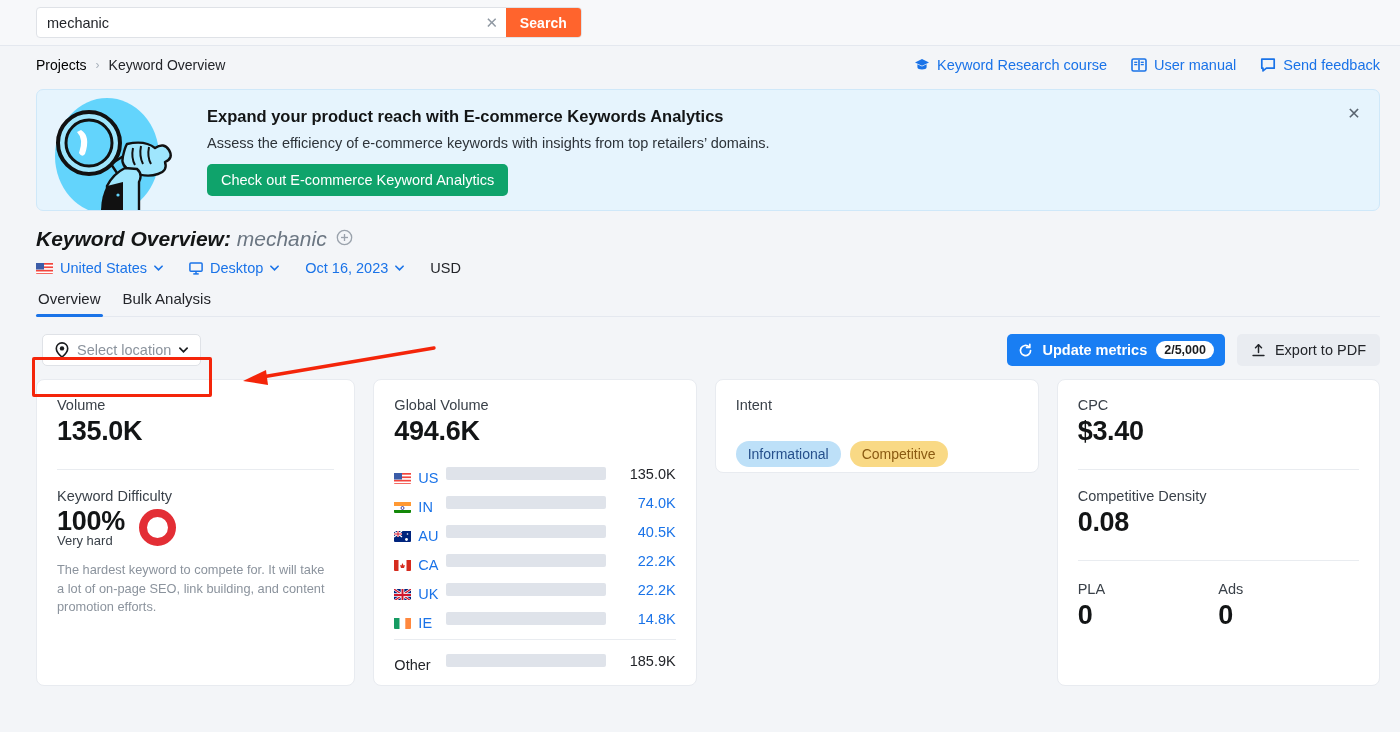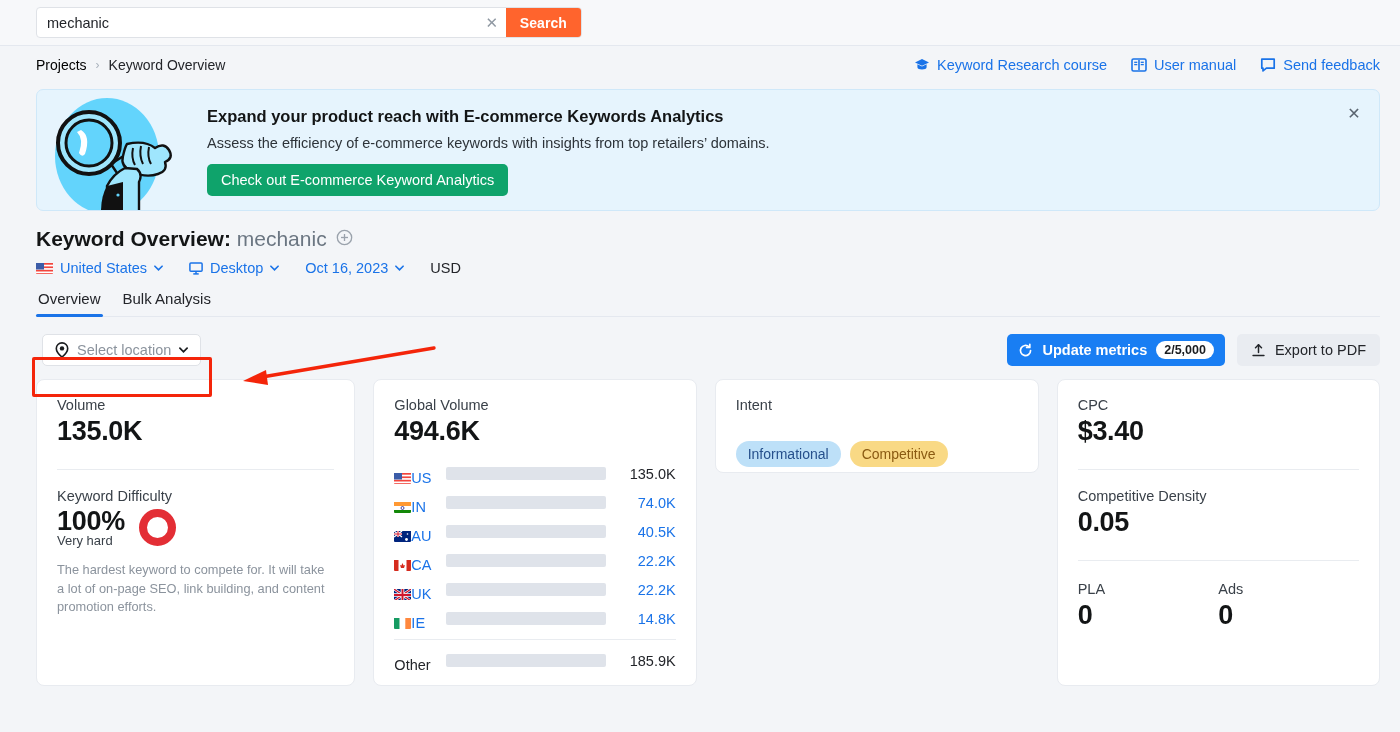--- a/index.html
+++ b/index.html
@@ -73,21 +73,21 @@
     padding:8px 14px; border-radius:5px; cursor:pointer; border:0;
     font-family:"Liberation Sans", sans-serif;
   }
   .banner-close{
     position:absolute; top:12px; right:14px;
     width:22px; height:22px; display:flex; align-items:center; justify-content:center;
     color:#5b6570; font-size:16px; cursor:pointer; user-select:none;
   }
 
   
-  .titlerow{ padding:16px 0 0 36px; display:flex; align-items:baseline; gap:9px; }
+  .titlerow{ padding:16px 0 0 36px; display:flex; align-items:baseline; gap:9px;font-style:italic; }
   .h1{ font-size:21px; font-weight:700; color:#131516; }
   .h1 .kw{ font-weight:400; color:#6b7682; }
   .plus-ic{ width:17px; height:17px; display:inline-block; }
 
   .filters{ padding:9px 0 0 36px; display:flex; align-items:center; gap:26px; font-size:14.5px; }
   .filter{ display:flex; align-items:center; gap:7px; color:#1a73e8; cursor:pointer; }
   .filter.plain{ color:#23252a; cursor:default; }
   .caret{ width:9px; height:6px; display:inline-block; }
   .flagbox{ width:17px; height:12px; border-radius:1px; display:inline-block; overflow:hidden; position:relative; flex:none;}
 
@@ -139,21 +139,21 @@
   
   .kd-row{ display:flex; align-items:center; gap:14px; margin-top:2px; }
   .kd-num{ font-size:27px; font-weight:700; color:#131516; letter-spacing:-.3px; }
   .kd-ring{ width:37px; height:37px; border-radius:50%; border:8px solid #e32e35; }
   .kd-sub{ font-size:13px; color:#3a4149; margin-top:-4px; }
   .kd-desc{ font-size:12.8px; color:#8b939d; line-height:1.45; margin-top:13px; }
 
   
   .gv-list{ margin-top:12px; }
   .gv-row{ display:flex; align-items:center; height:29px; font-size:14.5px; }
-  .gv-cc{ width:52px; display:flex; align-items:center; color:#1a73e8;margin-top:8px; }
+  .gv-cc{ width:52px; display:flex; align-items:center; gap:7px; color:#1a73e8;margin-top:8px; }
   .gv-cc.dark{ color:#23252a; }
   .gv-track{ flex:1; height:13px; background:#dfe3ea; border-radius:2px; margin-right:12px; overflow:hidden; }
   .gv-fill{ height:100%; background:#2ab3fb; border-radius:2px; }
   .gv-fill.dark{ background:#066fd1; }
   .gv-val{ width:58px; text-align:right; color:#1a73e8; font-size:14.5px; }
   .gv-val.dark{ color:#23252a; }
   .gv-hr{ height:1px; background:#e9ecf0; margin:6px 0; }
 
   
   .chips{ display:flex; gap:9px; margin-top:28px; }
@@ -458,21 +458,21 @@
         <span class="chip comm">Competitive</span>
       </div>
     </div>
   </div>
 
   <div class="card c4">
     <div class="metric-label">CPC</div>
     <div class="metric-big">$3.40</div>
     <div class="hr"></div>
     <div class="metric-label" style="margin-top:18px">Competitive Density</div>
-    <div class="metric-big">0.05</div>
+    <div class="metric-big">0.08</div>
     <div class="hr"></div>
     <div class="two-col">
       <div>
         <div class="metric-label">PLA</div>
         <div class="metric-big">0</div>
       </div>
       <div>
         <div class="metric-label">Ads</div>
         <div class="metric-big">0</div>
       </div>

